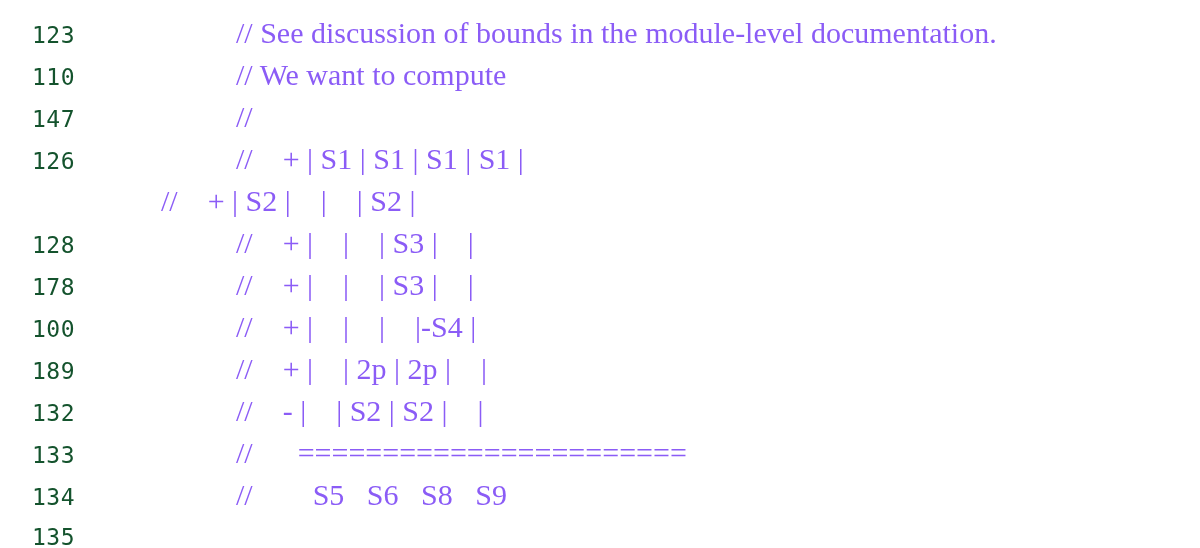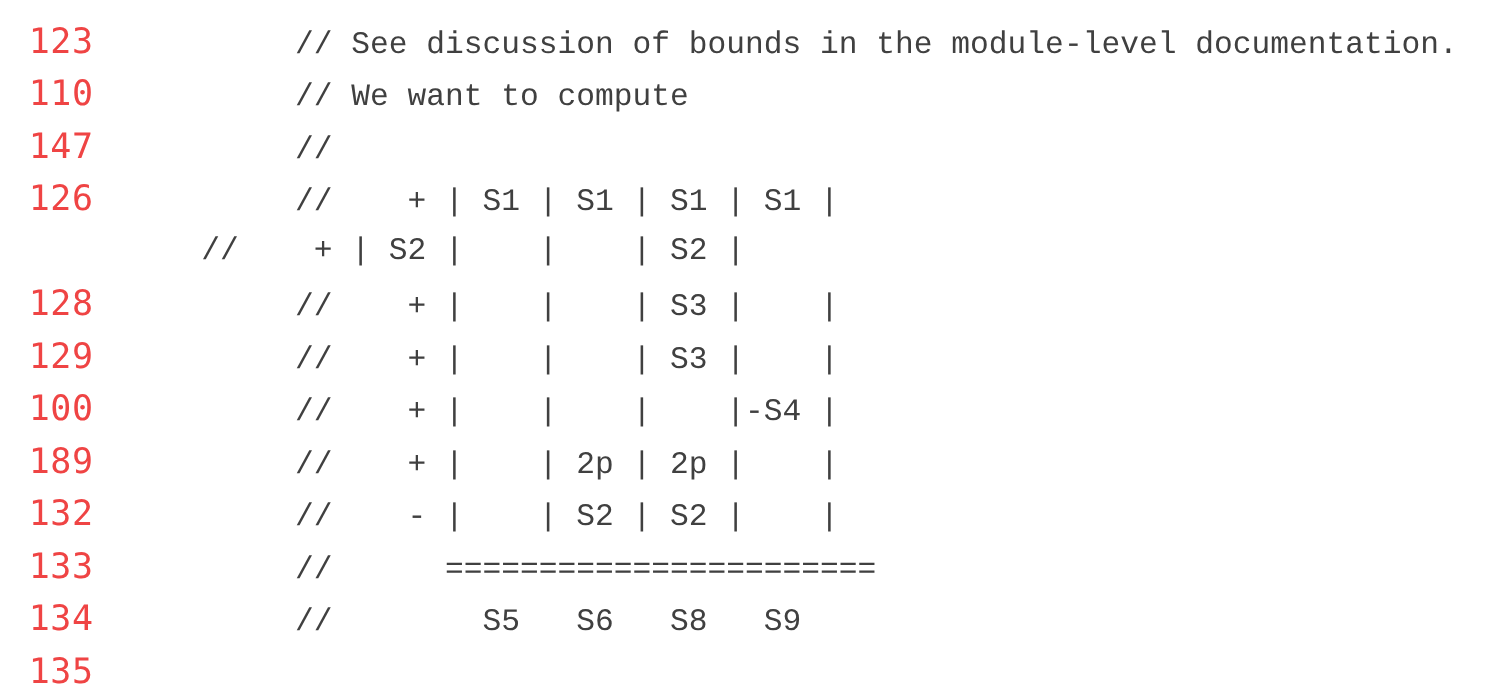--- a/index.html
+++ b/index.html
@@ -28,54 +28,54 @@
     align-items: baseline;
     height: 42px;
     line-height: 42px;
     white-space: pre;
   }
 
   .line-number {
     flex: 0 0 auto;
     width: 75px;
     text-align: right;
-    color: #ef4444;
-    font-size: 28px;
+    color: #14532d;
+    font-size: 23px;
     font-family: "DejaVu Sans Mono", "Liberation Mono", monospace;
     letter-spacing: 0.5px;
     user-select: none;
   }
 
   .line-gap {
     flex: 0 0 auto;
     width: 161px;
   }
 
   .line-content {
     flex: 1 1 auto;
-    color: #404040;
-    font-size: 25px;
-    font-family: Liberation Mono, monospace;
+    color: #8b5cf6;
+    font-size: 30px;
+    font-family: Liberation Serif, serif;
     letter-spacing: 0px;
     white-space: pre;
     tab-size: 4;
   }
 </style>
 </head>
 <body>
 
 <div id="editor">
   <div class="code-lines">
       <div class="code-line"><span class="line-number">123</span><span class="line-gap"></span><span class="line-content">// See discussion of bounds in the module-level documentation.</span></div>
       <div class="code-line"><span class="line-number">110</span><span class="line-gap"></span><span class="line-content">// We want to compute</span></div>
       <div class="code-line"><span class="line-number">147</span><span class="line-gap"></span><span class="line-content">//</span></div>
       <div class="code-line"><span class="line-number">126</span><span class="line-gap"></span><span class="line-content">//    + | S1 | S1 | S1 | S1 |</span></div>
       <div class="code-line"><span class="line-gap"></span><span class="line-content">//    + | S2 |    |    | S2 |</span></div>
       <div class="code-line"><span class="line-number">128</span><span class="line-gap"></span><span class="line-content">//    + |    |    | S3 |    |</span></div>
-      <div class="code-line"><span class="line-number">129</span><span class="line-gap"></span><span class="line-content">//    + |    |    | S3 |    |</span></div>
+      <div class="code-line"><span class="line-number">178</span><span class="line-gap"></span><span class="line-content">//    + |    |    | S3 |    |</span></div>
       <div class="code-line"><span class="line-number">100</span><span class="line-gap"></span><span class="line-content">//    + |    |    |    |-S4 |</span></div>
       <div class="code-line"><span class="line-number">189</span><span class="line-gap"></span><span class="line-content">//    + |    | 2p | 2p |    |</span></div>
       <div class="code-line"><span class="line-number">132</span><span class="line-gap"></span><span class="line-content">//    - |    | S2 | S2 |    |</span></div>
       <div class="code-line"><span class="line-number">133</span><span class="line-gap"></span><span class="line-content">//      =======================</span></div>
       <div class="code-line"><span class="line-number">134</span><span class="line-gap"></span><span class="line-content">//        S5   S6   S8   S9</span></div>
       <div class="code-line"><span class="line-number">135</span><span class="line-gap"></span><span class="line-content"></span></div>
     </div>
 </div>
 
 </body></html>

